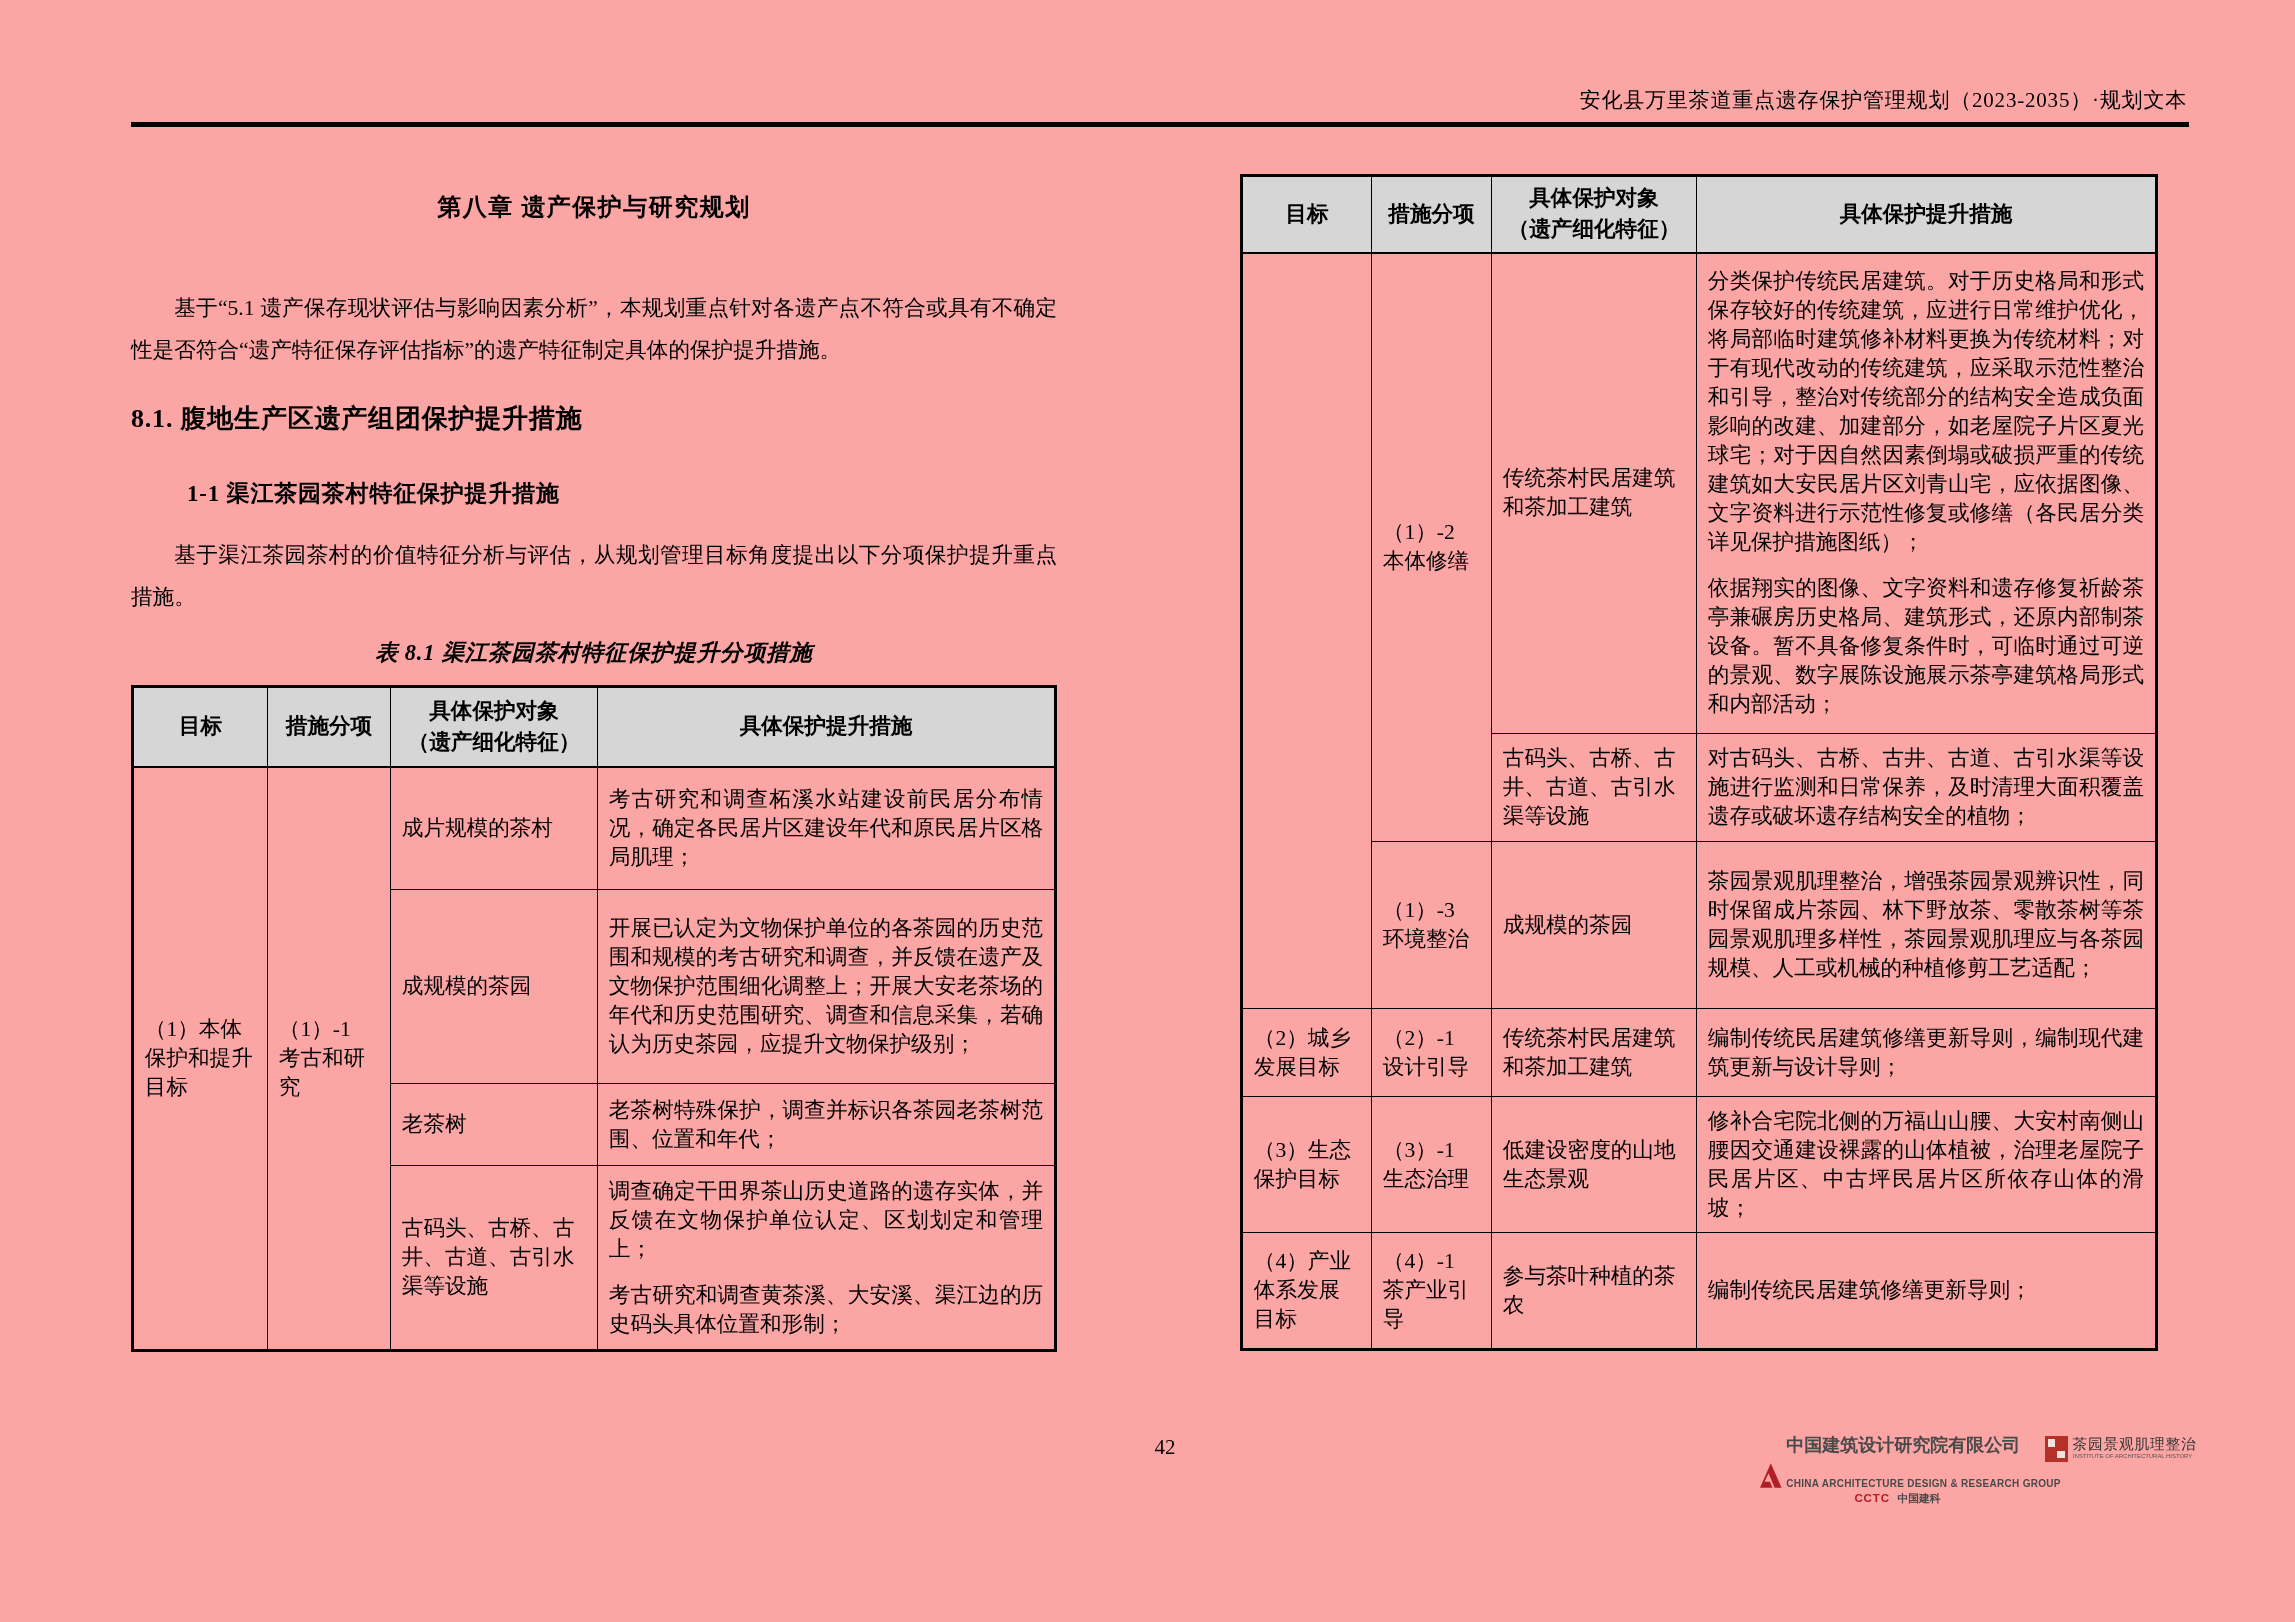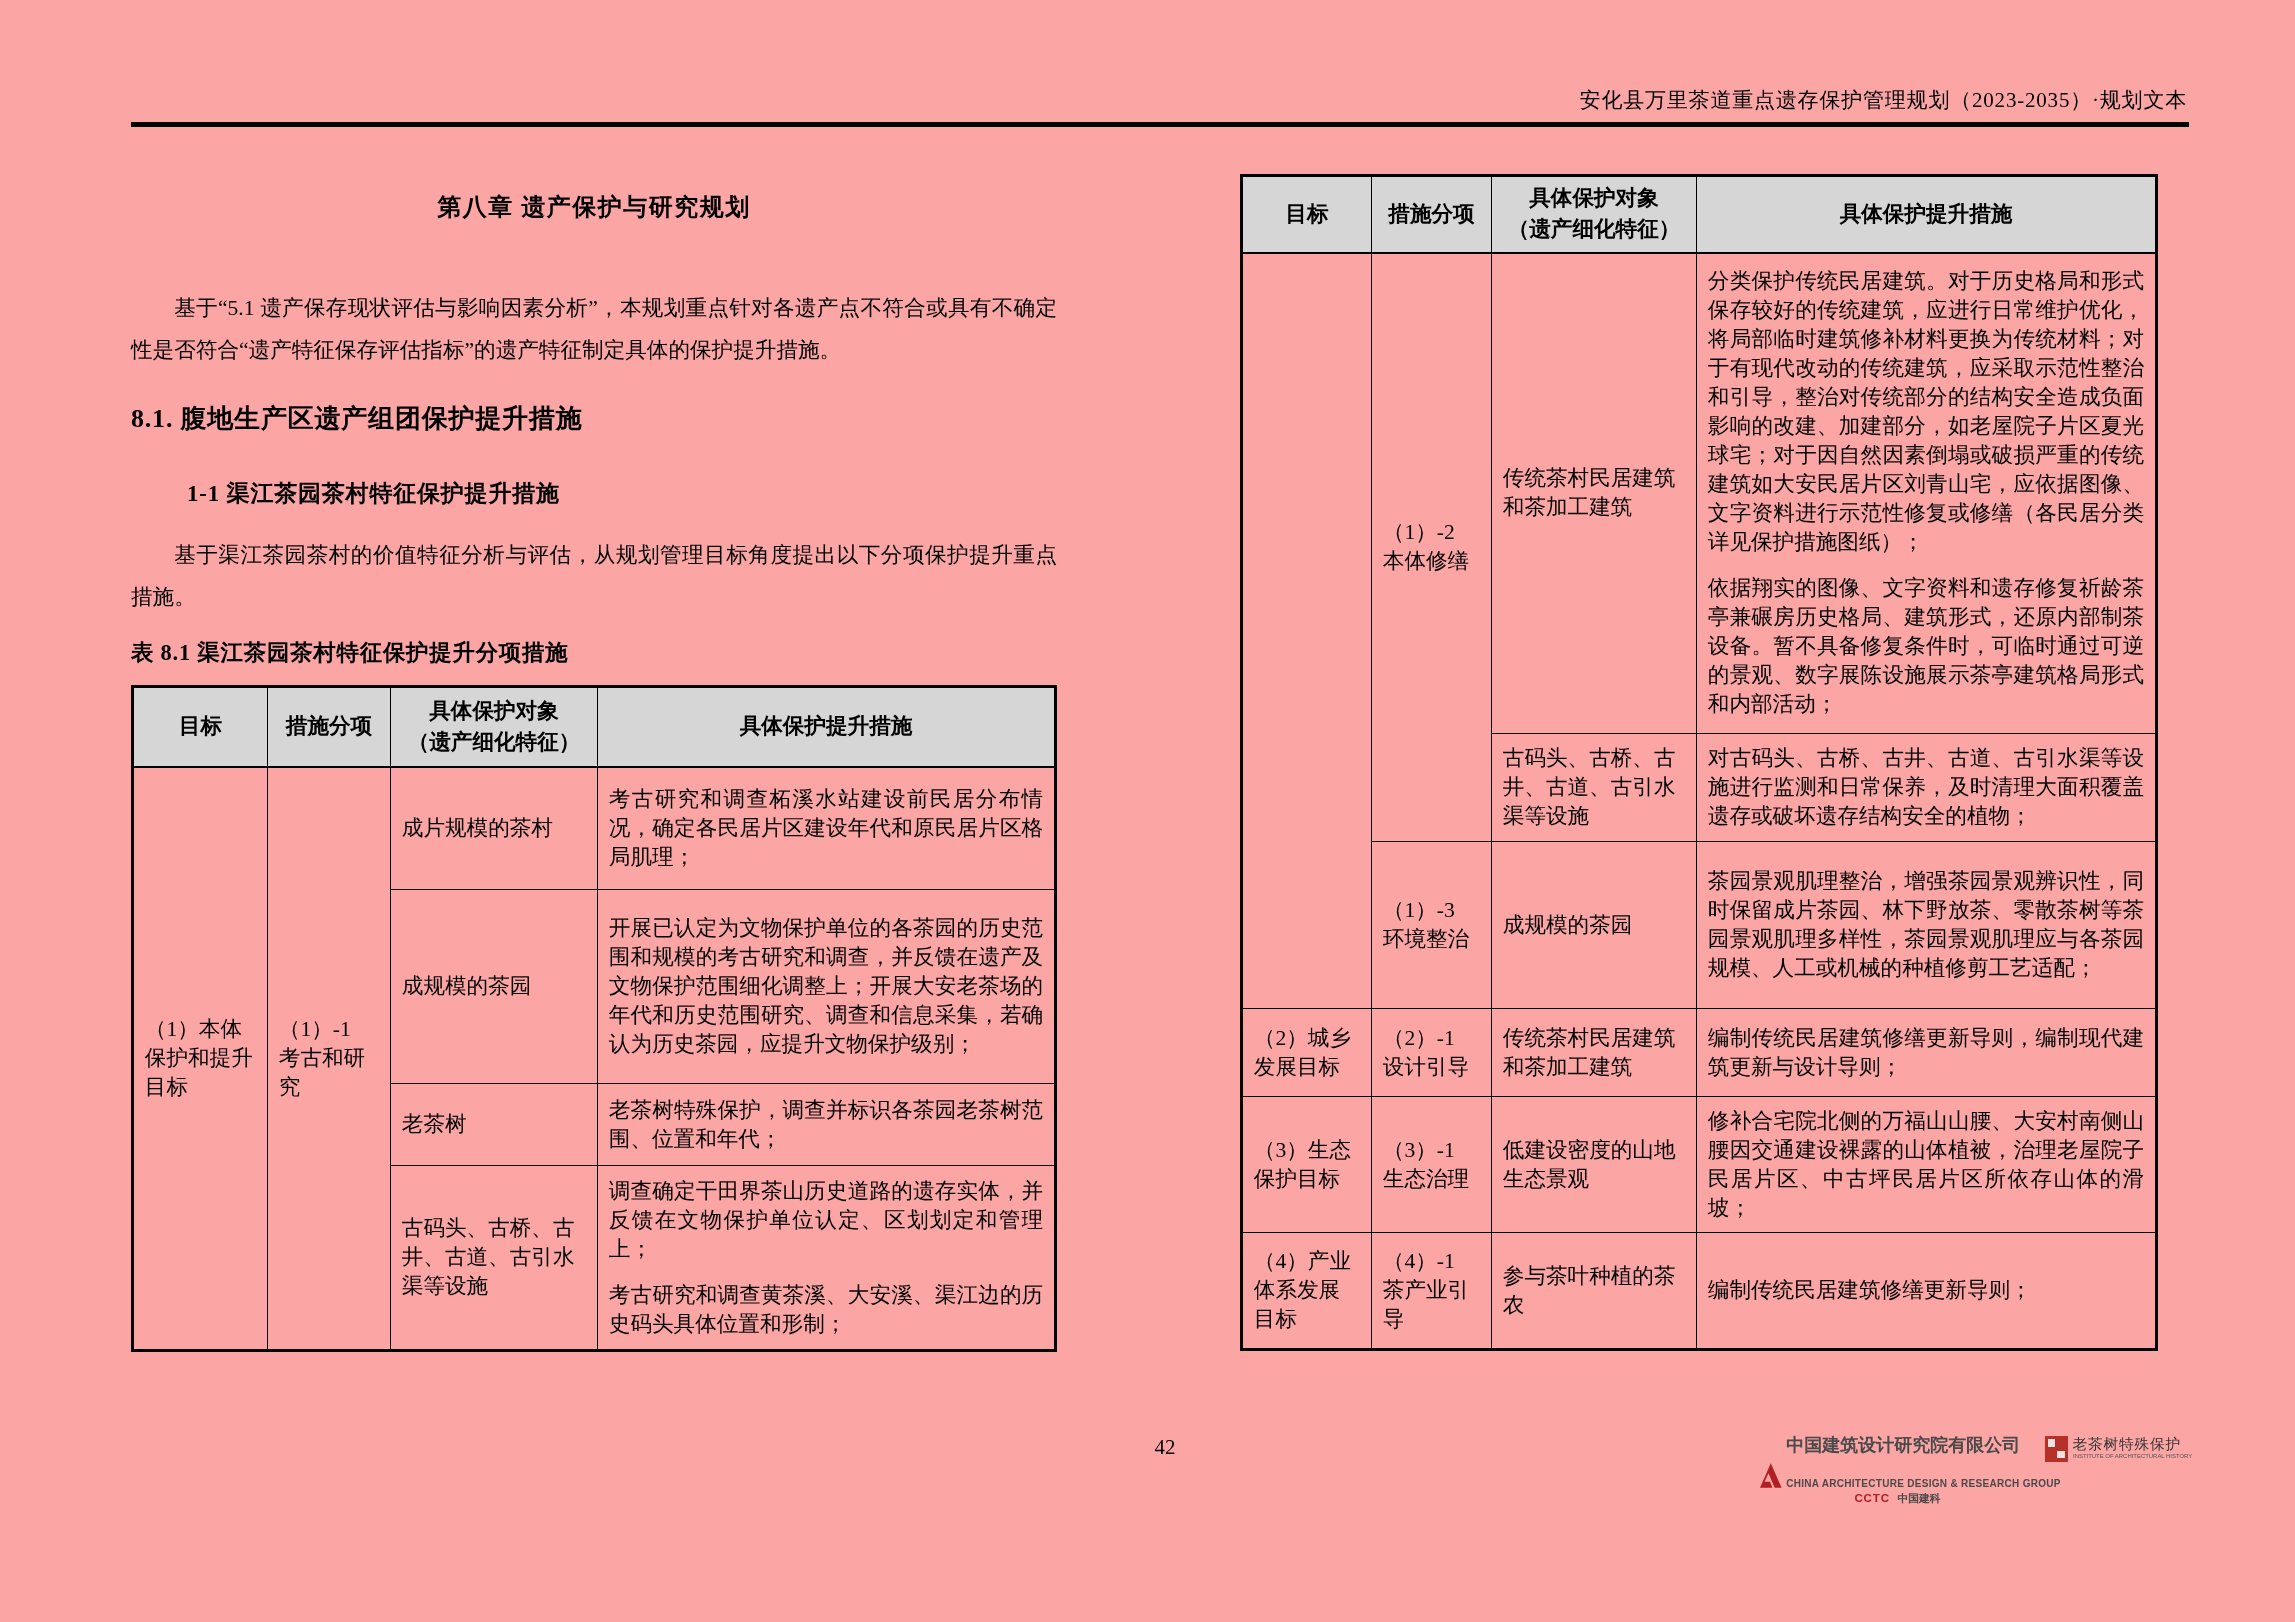--- a/index.html
+++ b/index.html
@@ -29,22 +29,22 @@
   }
   .para-1{top:287px;}
   .para-2{top:534px;}
   .section-heading{
     position:absolute;left:0;top:401px;font-size:26px;font-weight:bold;letter-spacing:0.8px;
   }
   .subsection-heading{
     position:absolute;left:56px;top:478px;font-size:23px;font-weight:bold;letter-spacing:0.8px;
   }
   .table-caption{
-    position:absolute;left:0;top:637px;width:926px;
-    font-size:22.4px;font-weight:bold;letter-spacing:0.8px;
+    position:absolute;left:0;top:637px;width:926px;text-align:center;
+    font-size:22.4px;font-weight:bold;letter-spacing:0.8px;font-style:italic;
   }
 
   
   .doc-table{
     border-collapse:collapse;table-layout:fixed;width:100%;
     border:3.1px solid #000;
   }
   .doc-table th{
     background:#d6d6d6;font-weight:bold;text-align:center;vertical-align:middle;
     border:1.5px solid #000;border-bottom:2.3px solid #000;
@@ -246,21 +246,21 @@
       </div>
       <div class="logo-sub">
         <span class="cctc">CCTC</span>
         <span class="cctc-cn">中国建科</span>
       </div>
     </div>
     <div class="logo-right">
       <div class="logo-right-row">
         <div class="seal-icon"></div>
         <div>
-          <div class="hist-cn">老茶树特殊保护</div>
+          <div class="hist-cn">茶园景观肌理整治</div>
           <div class="hist-en">INSTITUTE OF ARCHITECTURAL HISTORY</div>
         </div>
       </div>
     </div>
   </div>
 
 </div>
 
 
 </body></html>

